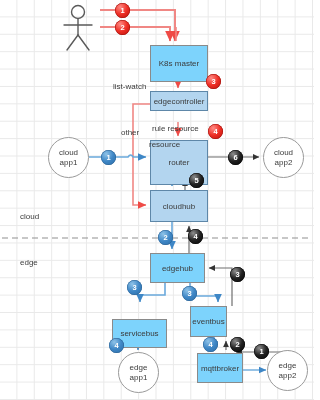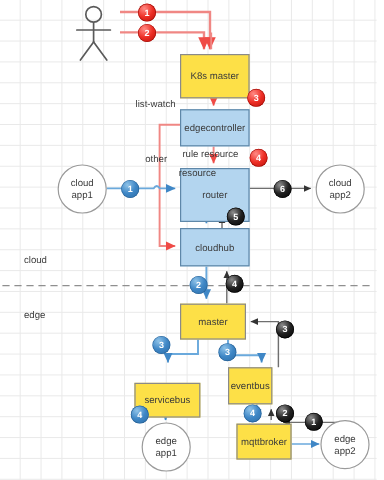--- a/index.html
+++ b/index.html
@@ -13,21 +13,21 @@
   #grid{position:absolute;inset:0;
     background-image:
       linear-gradient(to right, #e9e9e9 1px, transparent 1px),
       linear-gradient(to bottom, #e9e9e9 1px, transparent 1px);
     background-size:17.4px 17.4px;
     background-position:-1px -1px;
   }
   svg#wires{position:absolute;left:0;top:0;width:314px;height:400px;}
   .node{position:absolute;box-sizing:border-box;display:flex;align-items:center;
         justify-content:center;text-align:center;}
-  .box{border:1px solid #8a8a8a;background:#fde047;font-size:8px;color:#3b3b3b;}
+  .box{border:1px solid #8a8a8a;background:#7dd3fc;font-size:8px;color:#3b3b3b;}
   .box.blue{background:#b3d5ef;border:1px solid #5e87a8;}
   .circ{border:1px solid #9a9a9a;border-radius:50%;background:#ffffff;
         font-size:8px;color:#3b3b3b;line-height:1.15;}
   .zlabel{position:absolute;font-size:8px;color:#3b3b3b;white-space:nowrap;}
   .badge{position:absolute;width:15px;height:15px;border-radius:50%;
          display:flex;align-items:center;justify-content:center;
          font-size:7.5px;font-weight:bold;color:#ffffff;}
   .badge.red{background:radial-gradient(circle at 35% 28%, #ff8b85 0%, #ee2f26 48%, #b50d06 100%);
              box-shadow:0 0 0 .5px #9c0a04 inset;}
   .badge.blue{background:radial-gradient(circle at 35% 28%, #8fc3e8 0%, #3f87c6 48%, #2a6ba5 100%);
@@ -99,34 +99,34 @@
       <line x1="64" y1="25" x2="92" y2="25"></line>
       <line x1="78" y1="35" x2="67" y2="50"></line>
       <line x1="78" y1="35" x2="89" y2="50"></line>
     </g>
   </svg>
 
   <div class="node box" style="left:150px;top:45px;width:58px;height:37px;">
     <span>K8s master</span>
   </div>
 
-  <div class="node box blue" style="left:150px;top:91px;width:58px;height:31px;">
+  <div class="node box blue" style="left:150px;top:91px;width:58px;height:20px;">
     <span>edgecontroller</span>
   </div>
 
   <div class="node box blue" style="left:150px;top:140px;width:58px;height:45px;">
     <span>router</span>
   </div>
 
   <div class="node box blue" style="left:150px;top:190px;width:58px;height:32px;">
     <span>cloudhub</span>
   </div>
 
   <div class="node box" style="left:150px;top:253px;width:55px;height:30px;">
-    <span>master</span>
+    <span>edgehub</span>
   </div>
 
   <div class="node box" style="left:112px;top:319px;width:55px;height:29px;">
     <span>servicebus</span>
   </div>
 
   <div class="node box" style="left:190px;top:306px;width:37px;height:31px;">
     <span>eventbus</span>
   </div>
 

